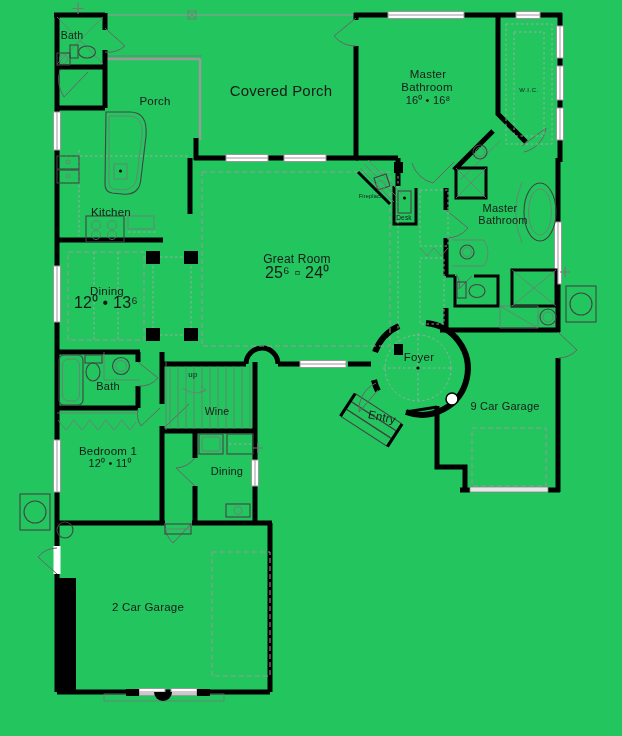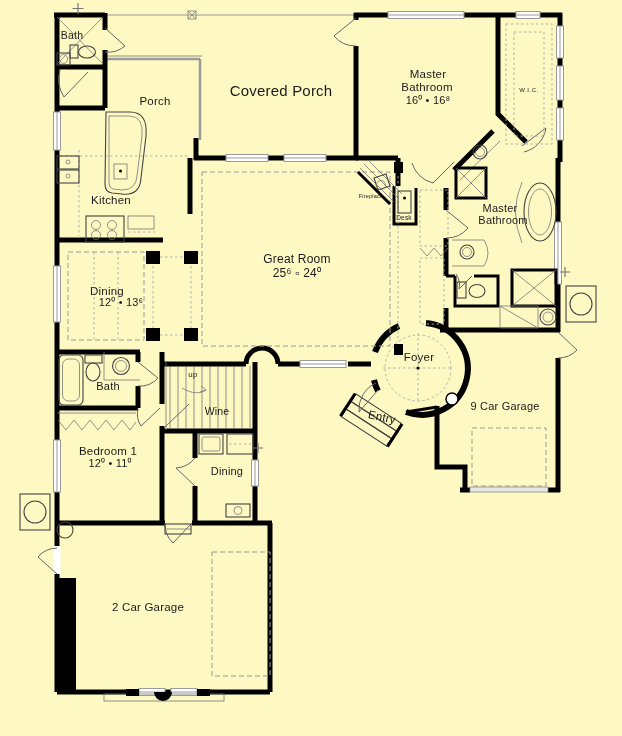--- a/index.html
+++ b/index.html
@@ -1,16 +1,16 @@
 <!DOCTYPE html>
 <html><head>
 <meta charset="utf-8">
 <style>
   html,body{margin:0;padding:0;background:#fff;}
-  .stage{position:relative;width:622px;height:736px;background:#fef9c3;
+  .stage{position:relative;width:622px;height:736px;background:#22c55e;
          font-family:"Liberation Sans",sans-serif;color:#111;overflow:hidden;}
   .stage svg{position:absolute;left:0;top:0;}
   .lbl{position:absolute;transform:translate(-50%,-50%);white-space:nowrap;
        font-size:11px;line-height:1.05;letter-spacing:.2px;color:#1a1a1a;}
   .b{font-weight:normal;}
   
   .w{stroke:#000;stroke-width:5;fill:none;}
   .w4{stroke:#000;stroke-width:3;fill:none;}
   .ring{stroke:#000;stroke-width:6;fill:none;}
   .f{stroke:#444;stroke-width:1.1;fill:none;}
@@ -288,29 +288,29 @@
   </g>
 </svg>
 
   <div class="lbl" style="left:72px;top:36px;font-size:10.5px">Bath</div>
   <div class="lbl" style="left:155px;top:101px;font-size:11.5px">Porch</div>
   <div class="lbl" style="left:281px;top:91px;font-size:15px">Covered Porch</div>
   <div class="lbl" style="left:428px;top:74px;font-size:11.5px">Master</div>
   <div class="lbl" style="left:427px;top:87px;font-size:11.5px">Bathroom</div>
   <div class="lbl" style="left:428px;top:101px;font-size:11px">16⁰ •  16⁸</div>
   <div class="lbl" style="left:529px;top:90px;font-size:6px;letter-spacing:.5px">W.I.C.</div>
-  <div class="lbl" style="left:111px;top:200px;font-size:11.5px">Kitchen</div>
+  <div class="lbl" style="left:111px;top:212px;font-size:11.5px">Kitchen</div>
   <div class="lbl b" style="left:371px;top:197px;font-size:5.5px">Fireplace</div>
   <div class="lbl b" style="left:404px;top:218px;font-size:6.5px">Desk</div>
   <div class="lbl" style="left:500px;top:209px;font-size:11px">Master</div>
   <div class="lbl b" style="left:503px;top:221px;font-size:11px">Bathroom</div>
   <div class="lbl" style="left:297px;top:259px;font-size:12px">Great Room</div>
-  <div class="lbl" style="left:297px;top:273px;font-size:12px">25⁶ ▫ 24⁰</div>
+  <div class="lbl" style="left:297px;top:273px;font-size:16px">25⁶ ▫ 24⁰</div>
   <div class="lbl" style="left:107px;top:291px;font-size:11.5px">Dining</div>
-  <div class="lbl" style="left:121px;top:303px;font-size:11px">12⁰ •  13⁶</div>
+  <div class="lbl" style="left:106px;top:303px;font-size:16px">12⁰ •  13⁶</div>
   <div class="lbl" style="left:108px;top:387px;font-size:11px">Bath</div>
   <div class="lbl" style="left:193px;top:375px;font-size:8px">up</div>
   <div class="lbl" style="left:217px;top:412px;font-size:10.5px">Wine</div>
   <div class="lbl" style="left:419px;top:357px;font-size:11.5px">Foyer</div>
   <div class="lbl" style="left:382px;top:417px;font-size:11.5px;transform:translate(-50%,-50%) rotate(12deg)">Entry</div>
   <div class="lbl" style="left:505px;top:407px;font-size:11px">9 Car Garage</div>
   <div class="lbl" style="left:108px;top:451px;font-size:11.5px">Bedroom 1</div>
   <div class="lbl" style="left:110px;top:464px;font-size:11px">12⁰ •  11⁰</div>
   <div class="lbl" style="left:227px;top:472px;font-size:11px">Dining</div>
   <div class="lbl" style="left:148px;top:607px;font-size:11.5px">2 Car Garage</div>

